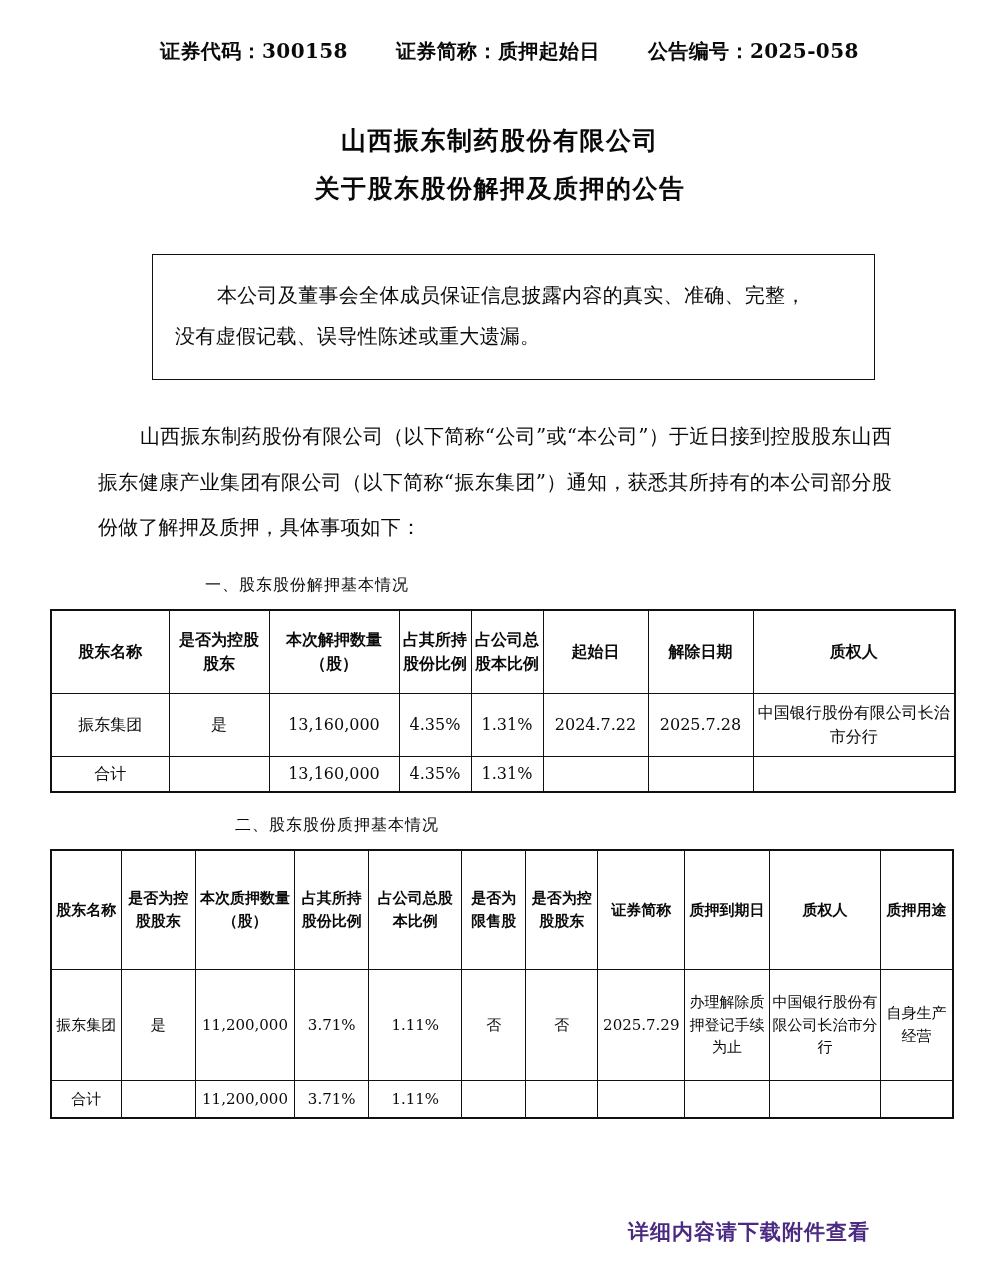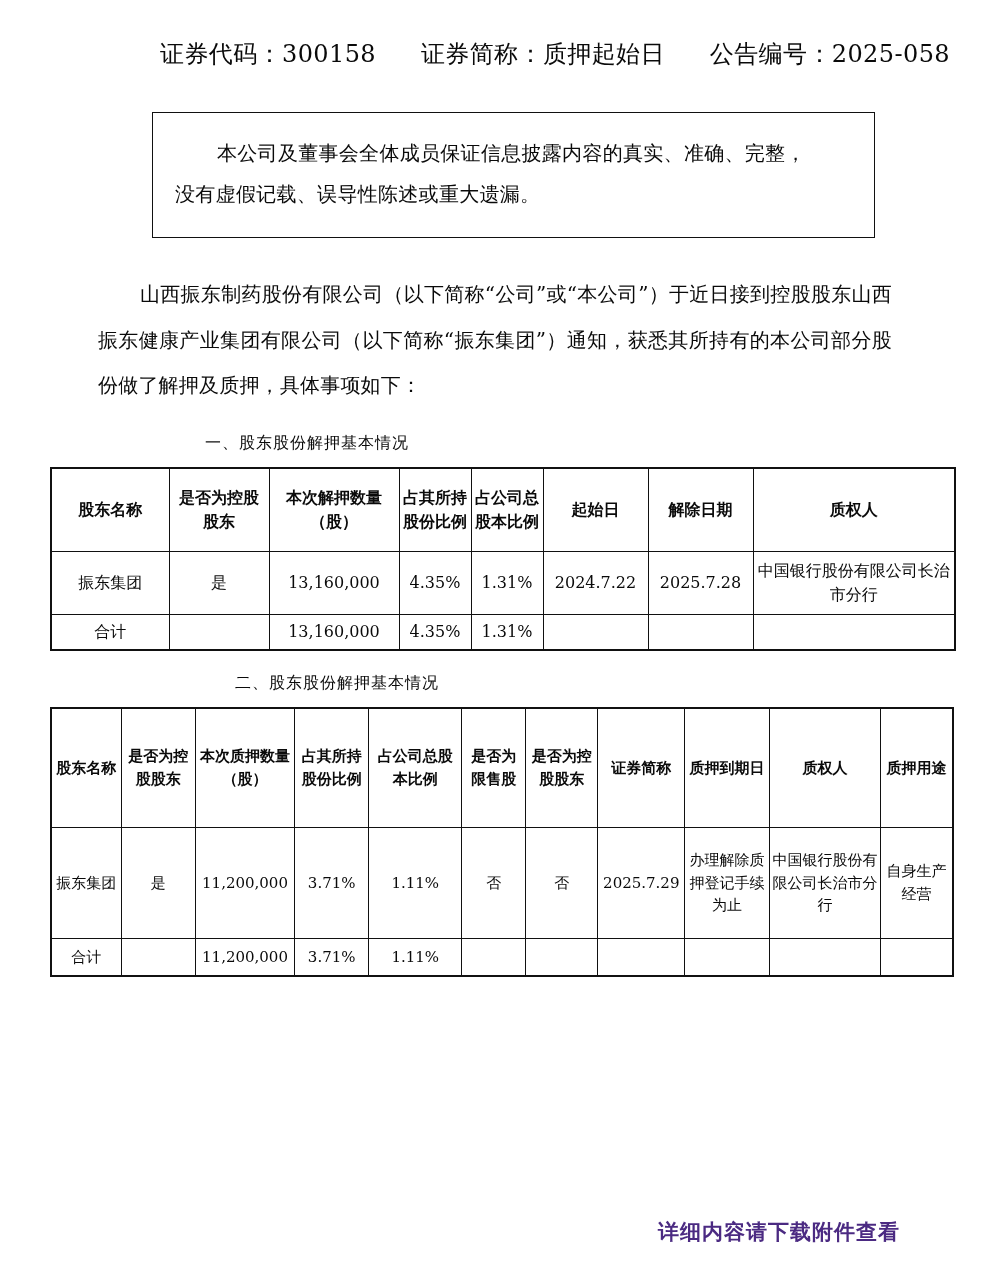--- a/index.html
+++ b/index.html
@@ -21,22 +21,22 @@
     box-sizing: border-box;
     padding: 0 50px;
     position: relative;
   }
 
   
   .doc-header {
     display: flex;
     justify-content: flex-start;
     align-items: flex-start;
-    font-size: 24px;
-    font-weight: 400;
+    font-size: 20px;
+    font-weight: 700;
     letter-spacing: 0.4px;
     padding-top: 38px;
     padding-left: 110px;
   }
   .doc-header .hdr-item { white-space: nowrap; }
   .doc-header .hdr-gap-1 { width: 48px; display: inline-block; }
   .doc-header .hdr-gap-2 { width: 48px; display: inline-block; }
 
   
   .title-block {
@@ -130,41 +130,45 @@
   #pledge-table thead td { height: 112px; font-size: 15px; }
   #pledge-table tbody td { font-size: 15px; }
   #pledge-table tr.data-row td { height: 104px; }
   #pledge-table tr.total-row td { height: 30px; }
 
   .tbl-wrap { padding-left: 0px; }
 
   
   .footer-note {
     position: absolute;
-    right: 100px;
+    right: 130px;
     bottom: 22px;
     font-size: 21px;
     font-weight: 700;
     color: #4b2a82;
     letter-spacing: 1px;
   }
 </style>
 </head>
 <body>
 
 <div class="page">
 
   <div class="doc-header">
     <span class="hdr-item">证券代码：300158</span>
     <span class="hdr-gap-1"></span>
     <span class="hdr-item">证券简称：质押起始日</span>
     <span class="hdr-gap-2"></span>
     <span class="hdr-item">公告编号：2025-058</span>
   </div>
 
+  <div class="title-block">
+    <div class="title-line">山西振东制药股份有限公司</div>
+    <div class="title-line">关于股东股份解押及质押的公告</div>
+  </div>
 
   <div class="disclaimer">
     <p class="first">本公司及董事会全体成员保证信息披露内容的真实、准确、完整，</p>
     <p>没有虚假记载、误导性陈述或重大遗漏。</p>
   </div>
 
   <div class="body-para">山西振东制药股份有限公司（以下简称“公司”或“本公司”）于近日接到控股股东山西振东健康产业集团有限公司（以下简称“振东集团”）通知，获悉其所持有的本公司部分股份做了解押及质押，具体事项如下：</div>
 
   <div class="section-heading">一、股东股份解押基本情况</div>
 
@@ -210,21 +214,21 @@
           <td>4.35%</td>
           <td>1.31%</td>
           <td></td>
           <td></td>
           <td></td>
         </tr>
       </tbody>
     </table>
   </div>
 
-  <div class="section-heading second">二、股东股份解押基本情况</div>
+  <div class="section-heading second">二、股东股份质押基本情况</div>
 
   <div class="tbl-wrap">
     <table class="data-table" id="pledge-table">
       <colgroup>
         <col style="width:68px">
         <col style="width:72px">
         <col style="width:96px">
         <col style="width:72px">
         <col style="width:90px">
         <col style="width:62px">

